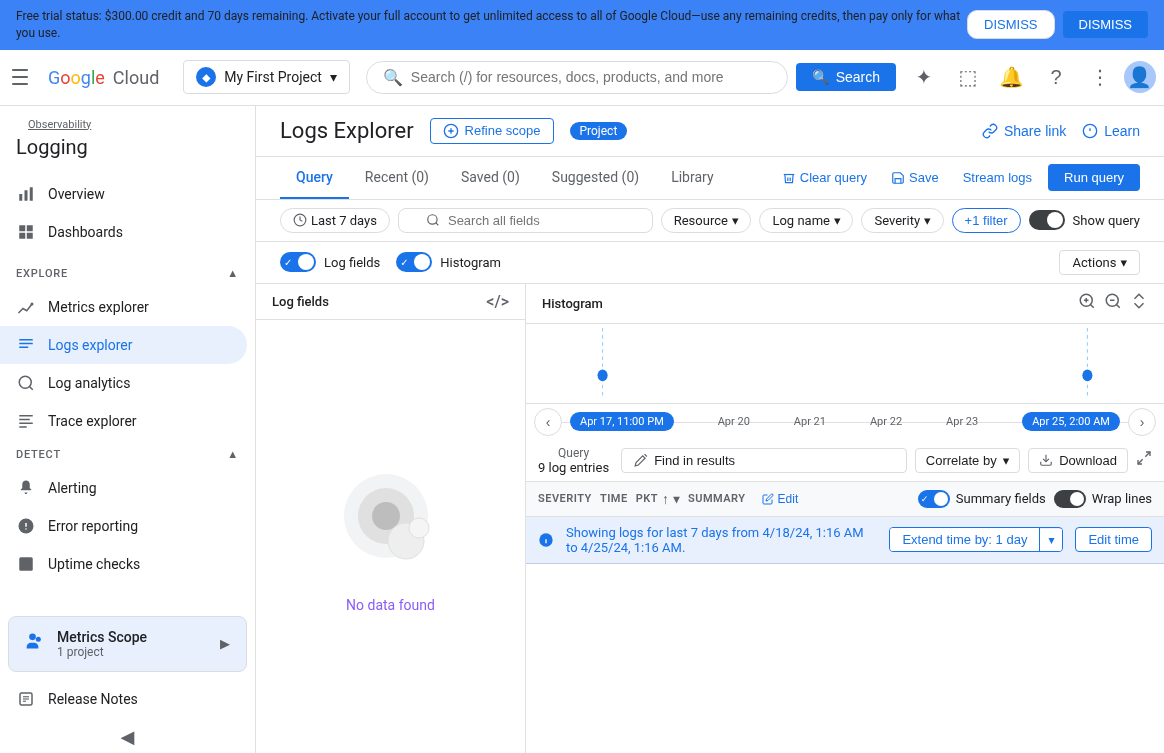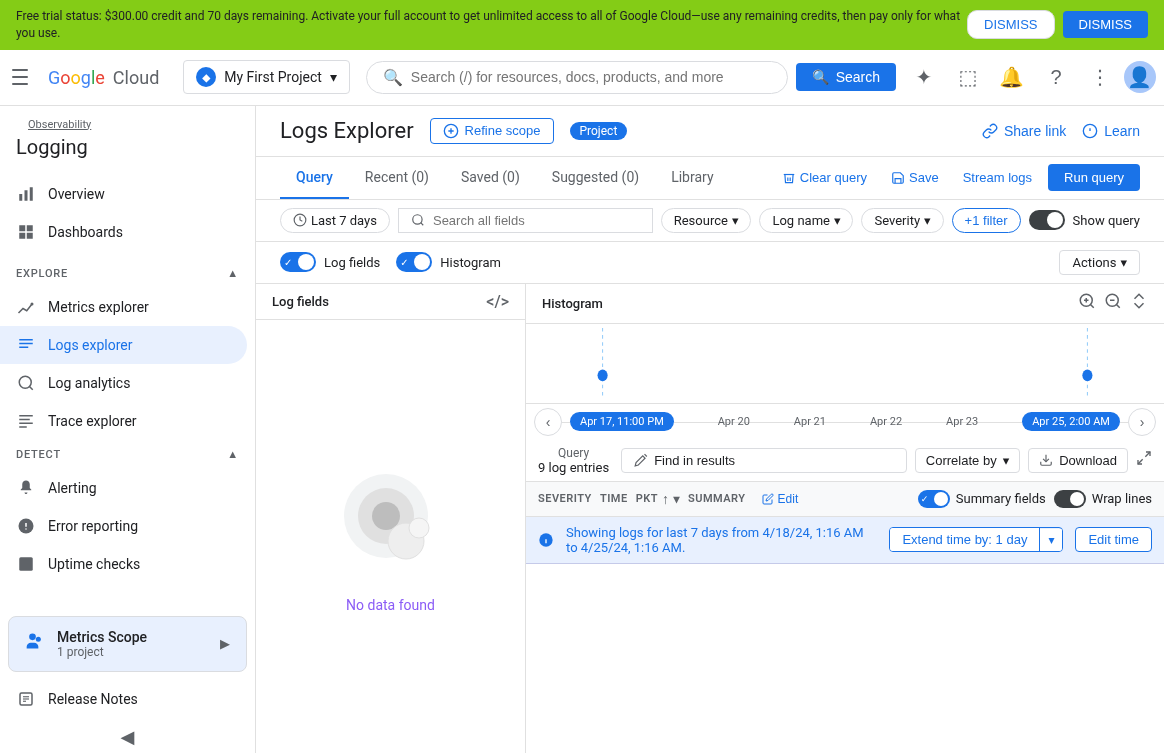--- a/index.html
+++ b/index.html
@@ -1,20 +1,20 @@
 <!DOCTYPE html>
 <html><head>
   <meta charset="utf-8">
   <style>
     * { box-sizing: border-box; margin: 0; padding: 0; }
     body { font-family: 'Google Sans', Roboto, Arial, sans-serif; font-size: 13px; background: #fff; color: #202124; overflow: hidden; }
 
     
     .banner {
-      background: #84cc16;
+      background: #3b82f6;
       padding: 8px 16px;
       font-size: 12px;
       color: #1a73e8;
       display: flex;
       align-items: center;
       justify-content: space-between;
       min-height: 48px;
     }
     .banner-text { flex: 1; line-height: 1.4; }
     .banner-text span { color: #202124; }
@@ -325,22 +325,22 @@
       font-size: 13px;
       color: #202124;
       background: #fff;
     }
     .filter-chip svg, .filter-chip .chip-icon { color: #5f6368; }
     .search-field {
       display: flex;
       align-items: center;
       gap: 8px;
       border: 1px solid #dadce0;
-      border-radius: 0;
-      padding: 4px 12px;
+      border-radius: 8px;
+      padding: 4px 27px;
       flex: 1;
       min-width: 200px;
     }
     .search-field input {
       border: none;
       outline: none;
       font-size: 13px;
       flex: 1;
     }
     .more-filters-btn {

